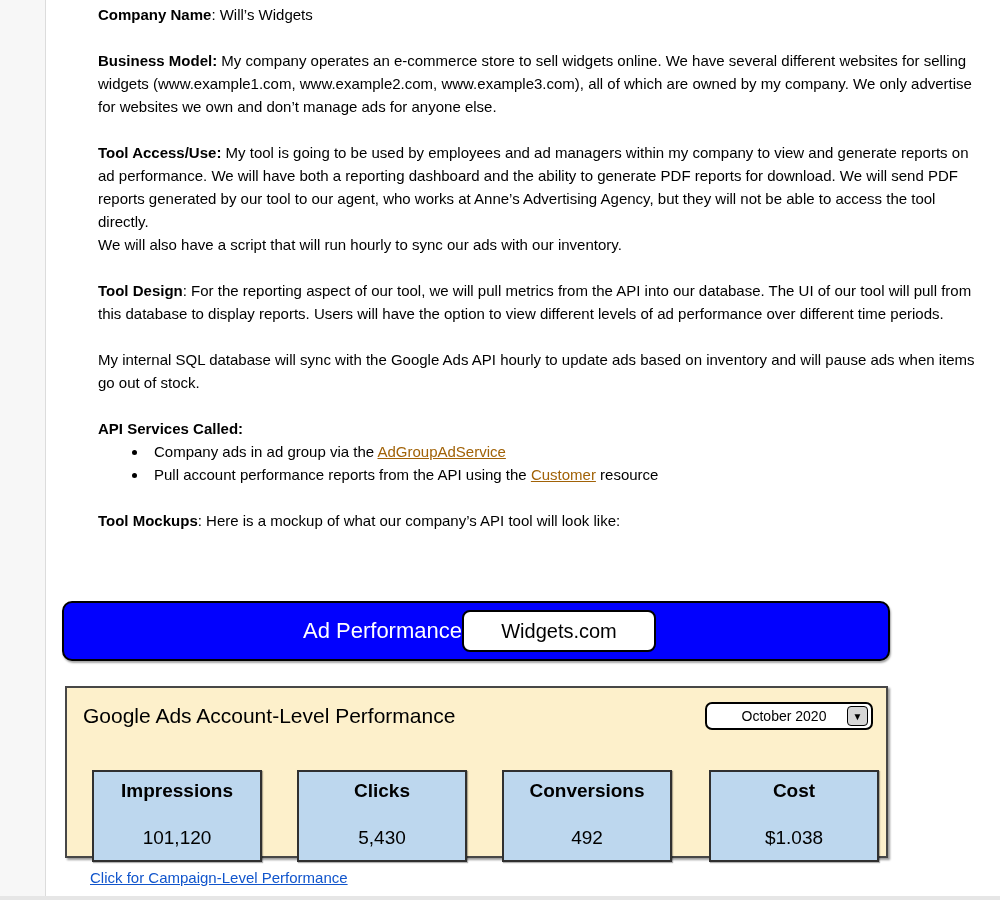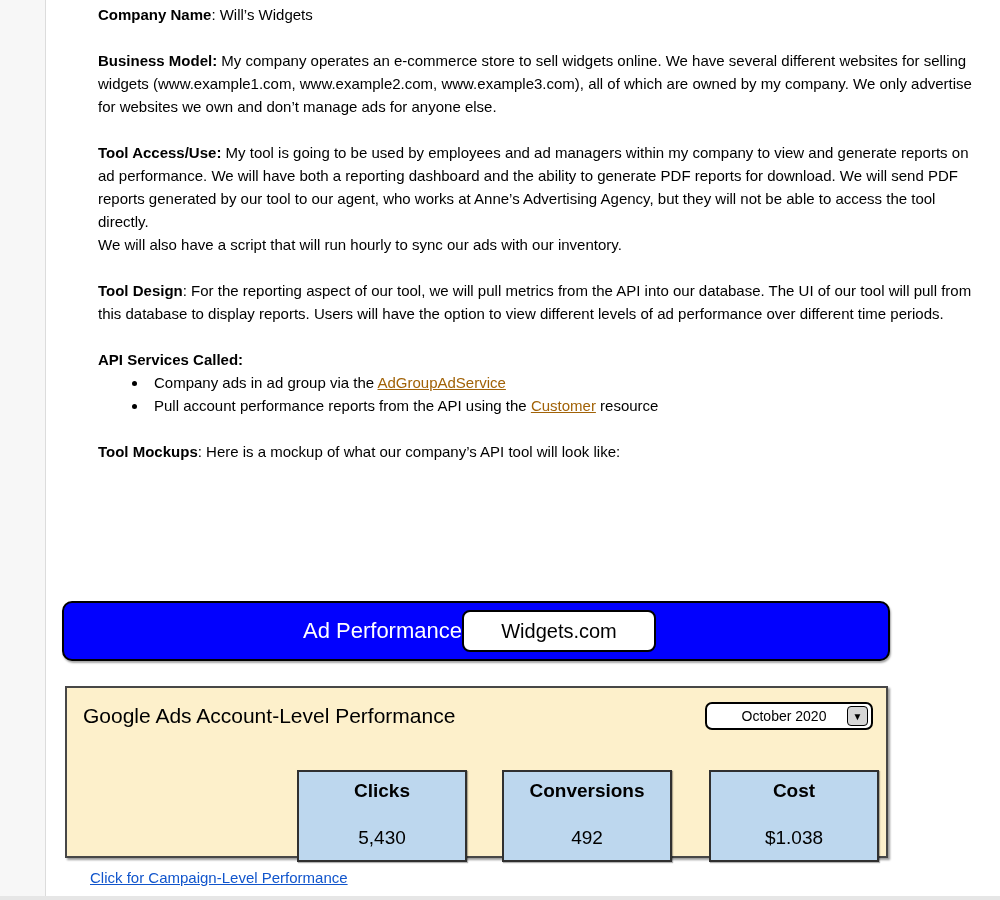--- a/index.html
+++ b/index.html
@@ -101,20 +101,21 @@
   <div class="doc">
 
     <p><span class="b">Company Name</span><span>: Will’s Widgets</span></p>
 
     <p><span class="b">Business Model:</span><span> My company operates an e-commerce store to sell widgets online. We have several different websites for selling widgets (www.example1.com, www.example2.com, www.example3.com), all of which are owned by my company. We only advertise for websites we own and don’t manage ads for anyone else.</span></p>
 
     <p><span class="b">Tool Access/Use:</span><span> My tool is going to be used by employees and ad managers within my company to view and generate reports on ad performance. We will have both a reporting dashboard and the ability to generate PDF reports for download. We will send PDF reports generated by our tool to our agent, who works at Anne’s Advertising Agency, but they will not be able to access the tool directly.</span><br><span>We will also have a script that will run hourly to sync our ads with our inventory.</span></p>
 
     <p><span class="b">Tool Design</span><span>: For the reporting aspect of our tool, we will pull metrics from the API into our database. The UI of our tool will pull from this database to display reports. Users will have the option to view different levels of ad performance over different time periods.</span></p>
 
+    <p><span>My internal SQL database will sync with the Google Ads API hourly to update ads based on inventory and will pause ads when items go out of stock.</span></p>
 
     <p class="tight"><span class="b">API Services Called:</span></p>
     <ul>
       <li><span>Company ads in ad group via the </span><a class="doclink">AdGroupAdService</a><span></span></li>
       <li><span>Pull account performance reports from the API using the </span><a class="doclink">Customer</a><span> resource</span></li>
     </ul>
 
     <p><span class="b">Tool Mockups</span><span>: Here is a mockup of what our company’s API tool will look like:</span></p>
 
   </div>
@@ -126,20 +127,24 @@
 </div>
 
 <div class="panel">
   <div class="panel-title">Google Ads Account-Level Performance</div>
 
   <div class="dropdown">
     <span class="dropdown-value">October 2020</span>
     <span class="dropdown-btn">▼</span>
   </div>
 
+  <div class="metric-card card-0">
+    <span class="metric-label">Impressions</span>
+    <span class="metric-value">101,120</span>
+  </div>
   <div class="metric-card card-1">
     <span class="metric-label">Clicks</span>
     <span class="metric-value">5,430</span>
   </div>
   <div class="metric-card card-2">
     <span class="metric-label">Conversions</span>
     <span class="metric-value">492</span>
   </div>
   <div class="metric-card card-3">
     <span class="metric-label">Cost</span>

